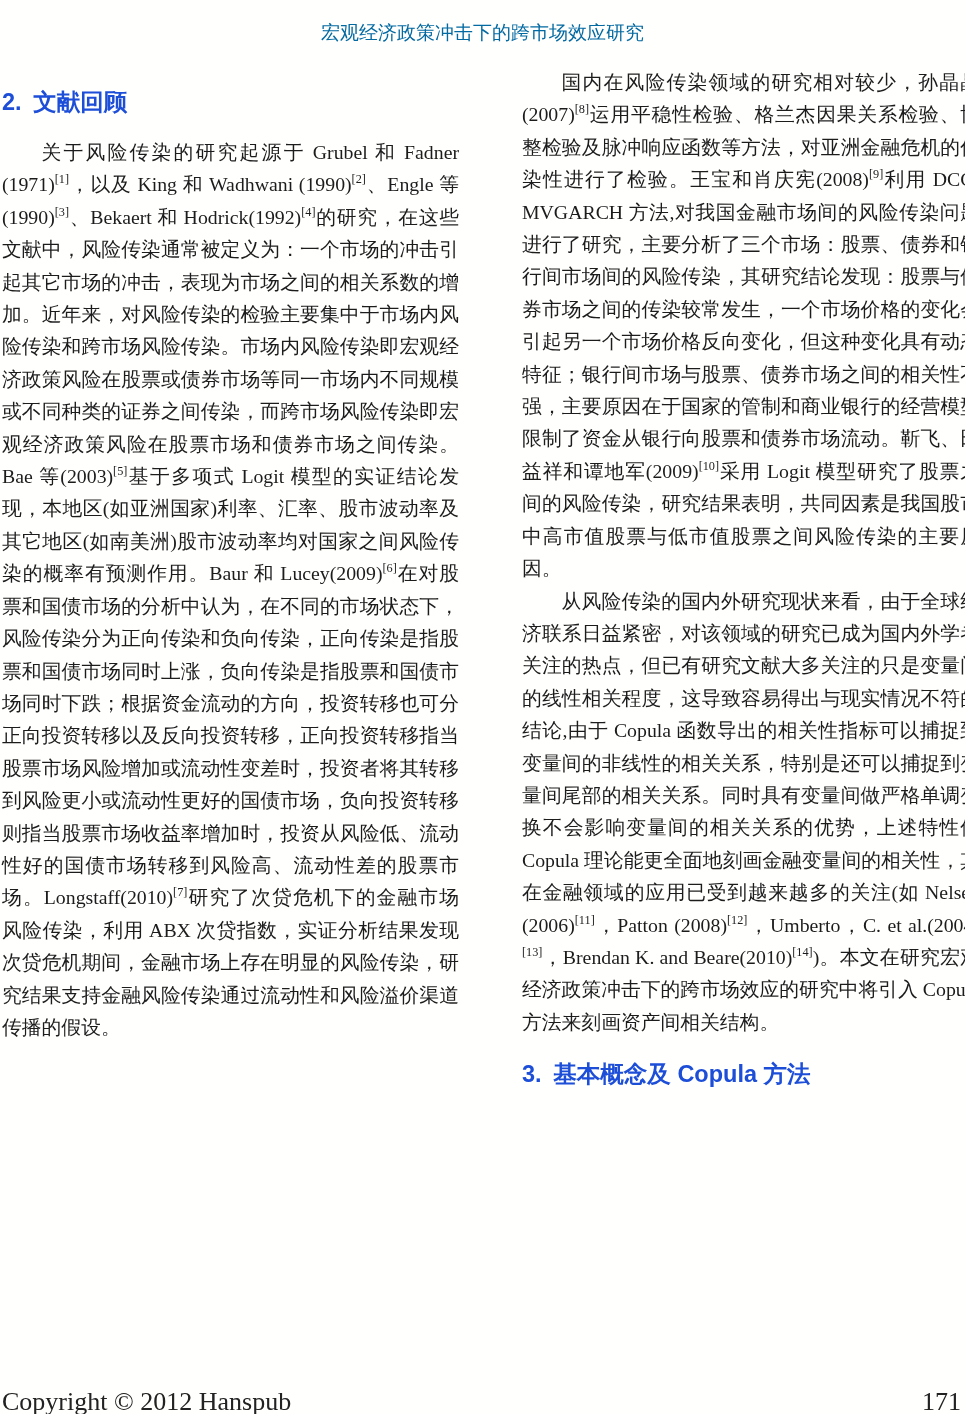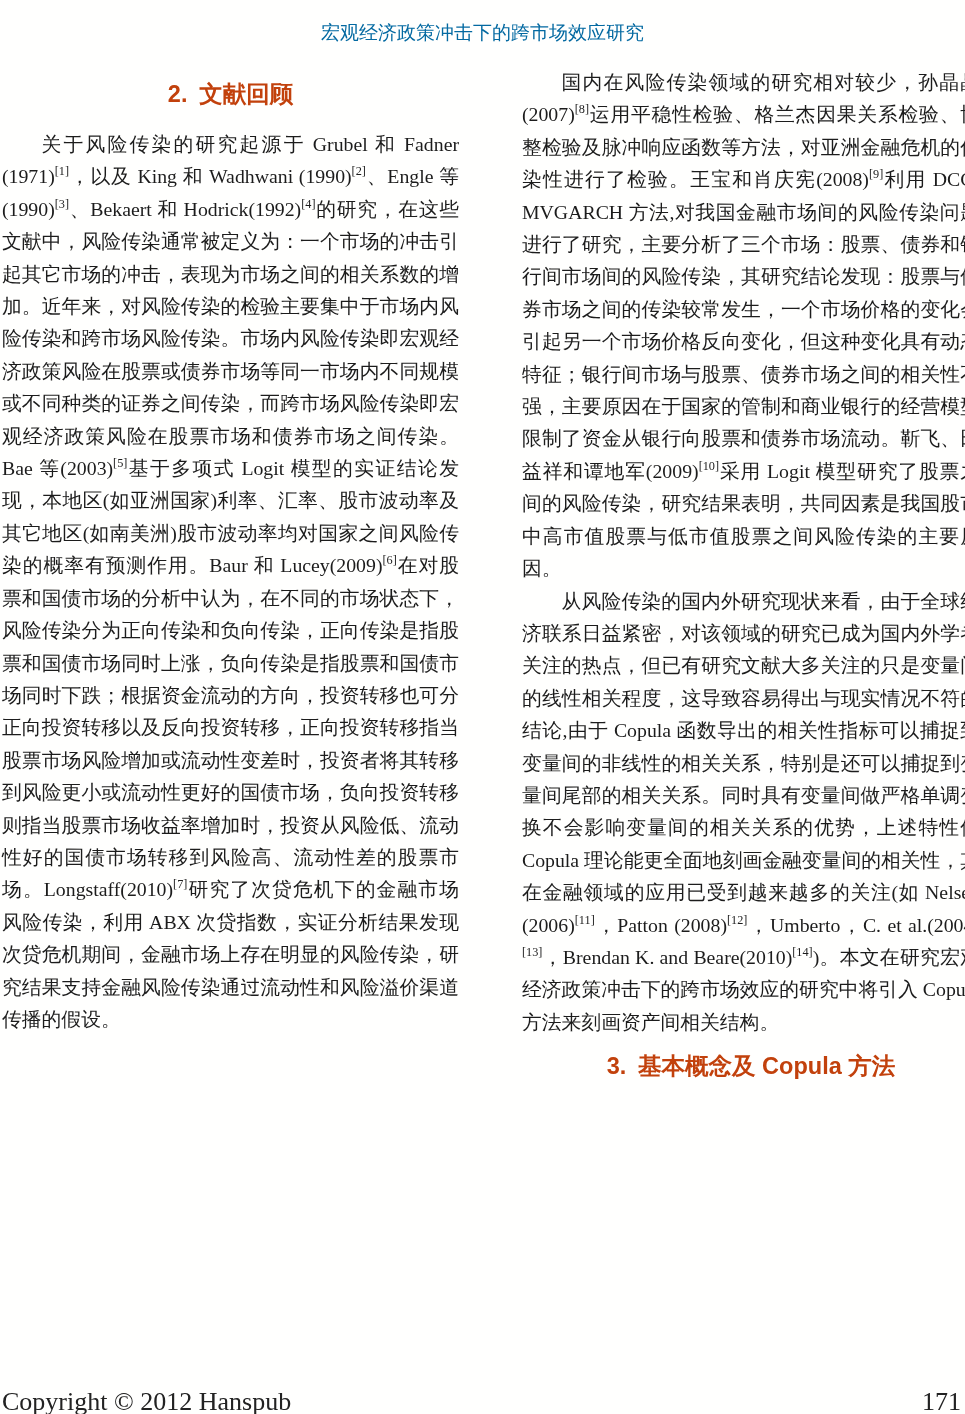--- a/index.html
+++ b/index.html
@@ -26,23 +26,23 @@
     text-justify: inter-ideograph;
   }
   .col-left  { left: 2px;  width: 457px; }
   .col-right { left: 522px; width: 458px; }
   .column p { text-align: justify; }
   .column p.indent { text-indent: 2em; }
   .column h2 {
     font-family: "Liberation Sans", "DejaVu Sans", sans-serif;
     font-weight: bold;
     font-size: 23.5px; line-height: 32px;
-    margin: 12px 0 18px 0;
-    text-align: center;
-    color: #c2410c;
+    margin: 20px 0 18px 0;
+    text-align: left;
+    color: #1d4ed8;
   }
   .column sup {
     font-size: 0.62em;
     line-height: 0;
     vertical-align: super;
   }
   .footer {
     position: absolute; top: 1390px; left: 2px; right: 4px;
     display: flex; justify-content: space-between; align-items: baseline;
     font-size: 26px; line-height: 24px;

